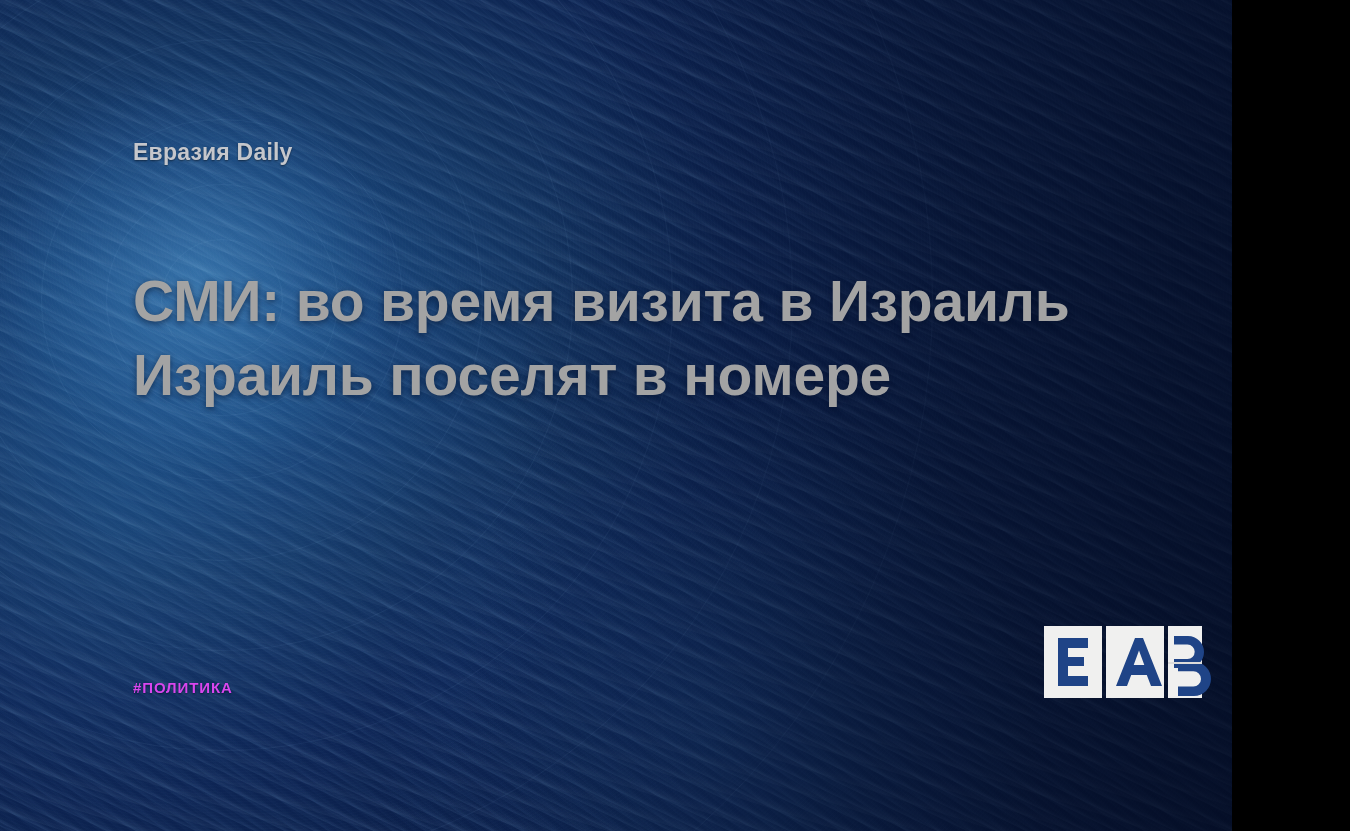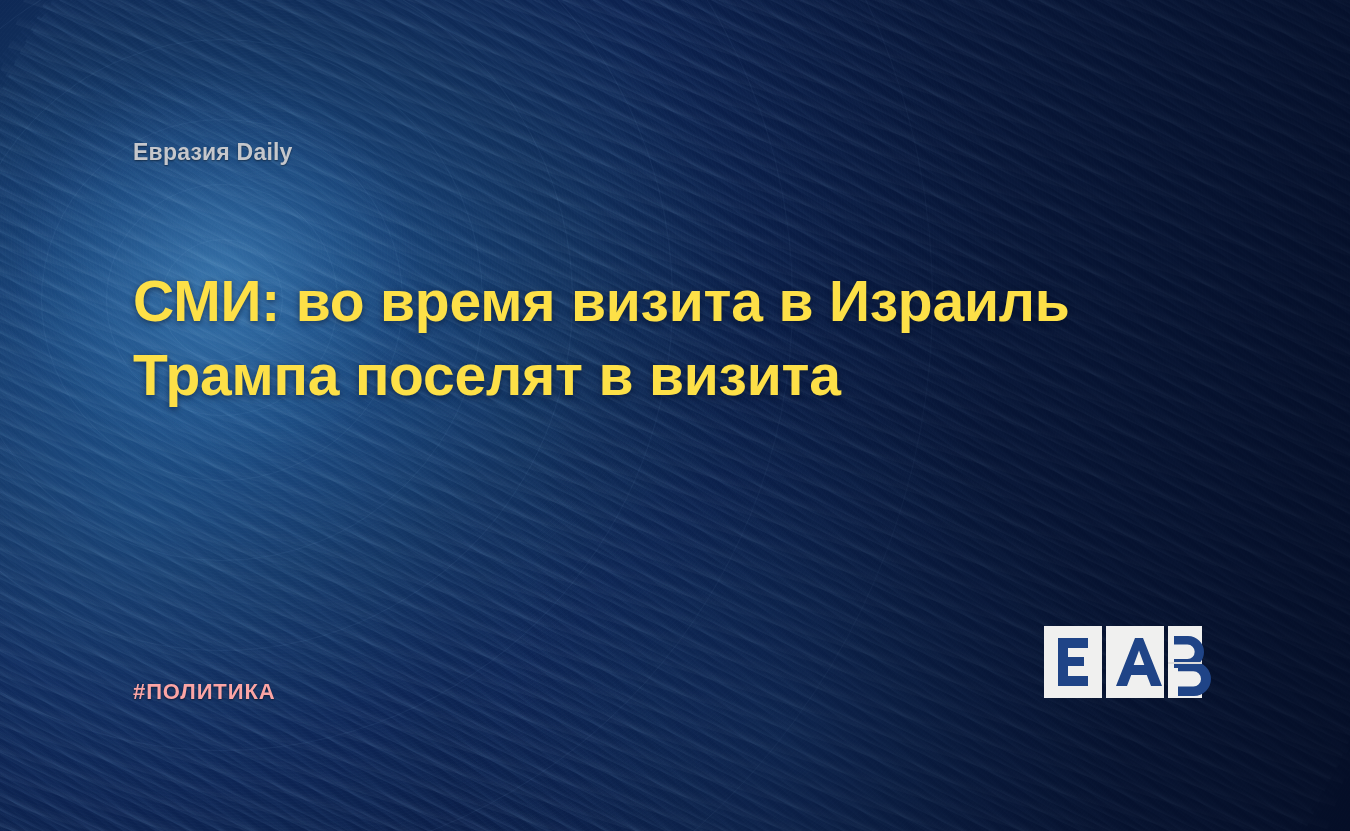--- a/index.html
+++ b/index.html
@@ -7,21 +7,21 @@
     margin: 0;
     padding: 0;
     background: #000;
   }
   body {
     font-family: "Liberation Sans", "DejaVu Sans", sans-serif;
   }
 
   .card {
     position: relative;
-    width: 1350px;
+    width: 1232px;
     height: 831px;
     overflow: hidden;
     background: #0b2152;
     user-select: none;
   }
 
   
   .bg-layer {
     position: absolute;
     inset: 0;
@@ -147,33 +147,33 @@
   .headline {
     position: absolute;
     left: 133px;
     top: 264px;
     width: 960px;
     margin: 0;
     font-size: 57px;
     line-height: 74px;
     font-weight: bold;
     letter-spacing: -0.2px;
-    color: #fde047;
+    color: #a3a3a3;
     text-shadow: 0 2px 6px rgba(4,14,40,0.55);
   }
   .headline .ln { display: block; white-space: nowrap; }
 
   .tag {
     position: absolute;
     left: 133px;
     top: 679px;
-    font-size: 22px;
+    font-size: 15px;
     font-weight: bold;
     letter-spacing: 0.9px;
-    color: #fca5a5;
+    color: #d946ef;
     text-shadow: 0 1px 2px rgba(0,0,0,0.45);
     white-space: nowrap;
   }
 
   .logo {
     position: absolute;
     left: 1044px;
     top: 626px;
     width: 180px;
     height: 72px;
@@ -208,21 +208,21 @@
 
   <div class="bg-layer bg-noise"></div>
   <div class="bg-layer bg-dark-right"></div>
 
   <div class="content">
 
     <div class="brand">Евразия Daily</div>
 
     <h1 class="headline">
       <span class="ln">СМИ: во время визита в Израиль</span>
-      <span class="ln">Трампа поселят в визита</span>
+      <span class="ln">Израиль поселят в номере</span>
     </h1>
 
     <div class="tag">#ПОЛИТИКА</div>
 
     <div class="logo">
       <svg width="180" height="72" viewBox="0 0 180 72" xmlns="http://www.w3.org/2000/svg">
 
         <rect x="0" y="0" width="58" height="72" fill="#f0f0ef"></rect>
         <rect x="62" y="0" width="58" height="72" fill="#f0f0ef"></rect>
         <rect x="124" y="0" width="34" height="36" fill="#f0f0ef"></rect>

